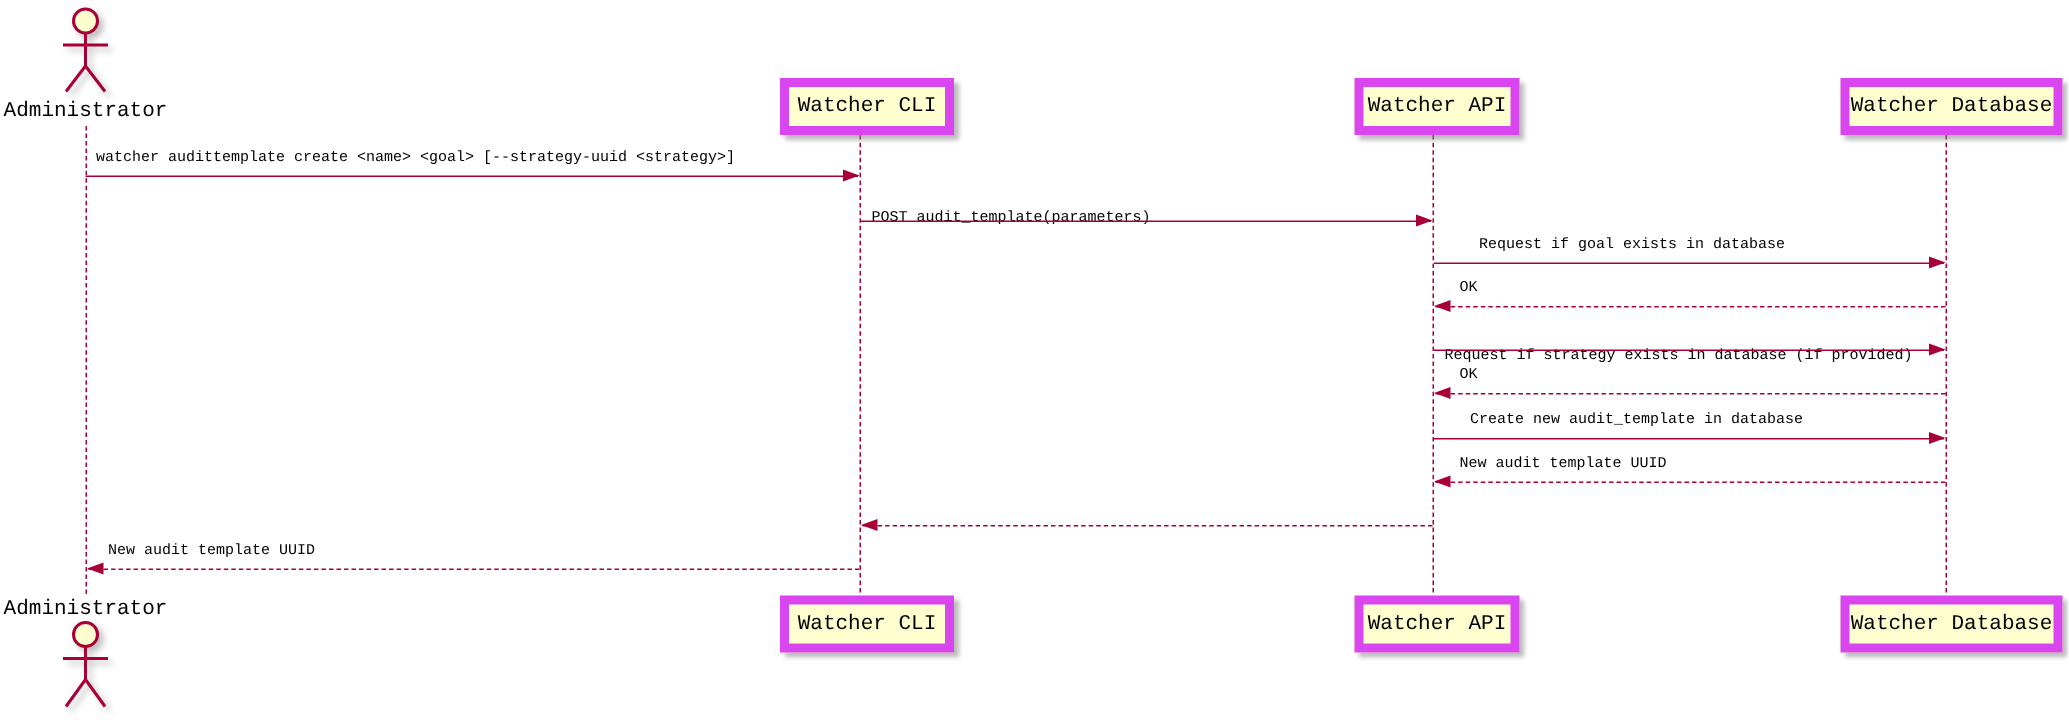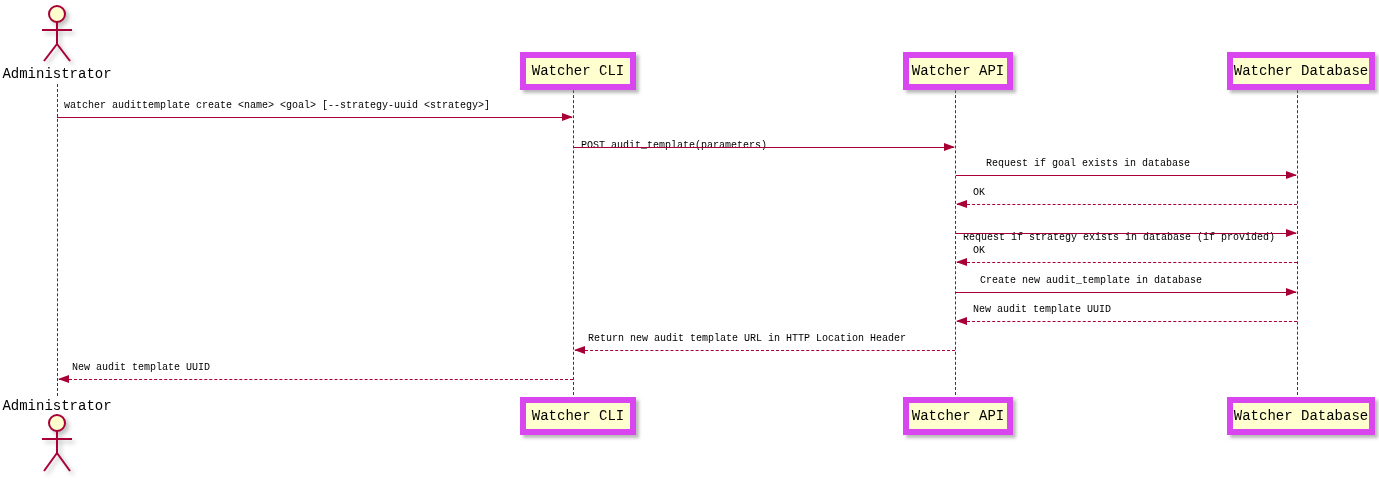--- a/index.html
+++ b/index.html
@@ -120,21 +120,20 @@
 
   <span class="msg-label" style="left:973px; top:245px;">OK</span>
   <div class="arrow dashed left" style="left:957px; top:262px; width:340px;"></div>
 
   <span class="msg-label" style="left:963px; top:275px;margin-left:17px;">Create new audit_template in database</span>
   <div class="arrow right" style="left:956px; top:292px; width:340px;"></div>
 
   <span class="msg-label" style="left:973px; top:304px;">New audit template UUID</span>
   <div class="arrow dashed left" style="left:957px; top:321px; width:340px;"></div>
 
-  <span class="msg-label" style="left:588px; top:333px;">Return new audit template URL in HTTP Location Header</span>
   <div class="arrow dashed left" style="left:575px; top:350px; width:380px;"></div>
 
   <span class="msg-label" style="left:72px; top:362px;">New audit template UUID</span>
   <div class="arrow dashed left" style="left:59px; top:379px; width:514px;"></div>
 
   <div class="pbox" style="left:520px; top:397px; width:104px;">
     <span>Watcher CLI</span>
   </div>
   <div class="pbox" style="left:903px; top:397px; width:98px;">
     <span>Watcher API</span>

